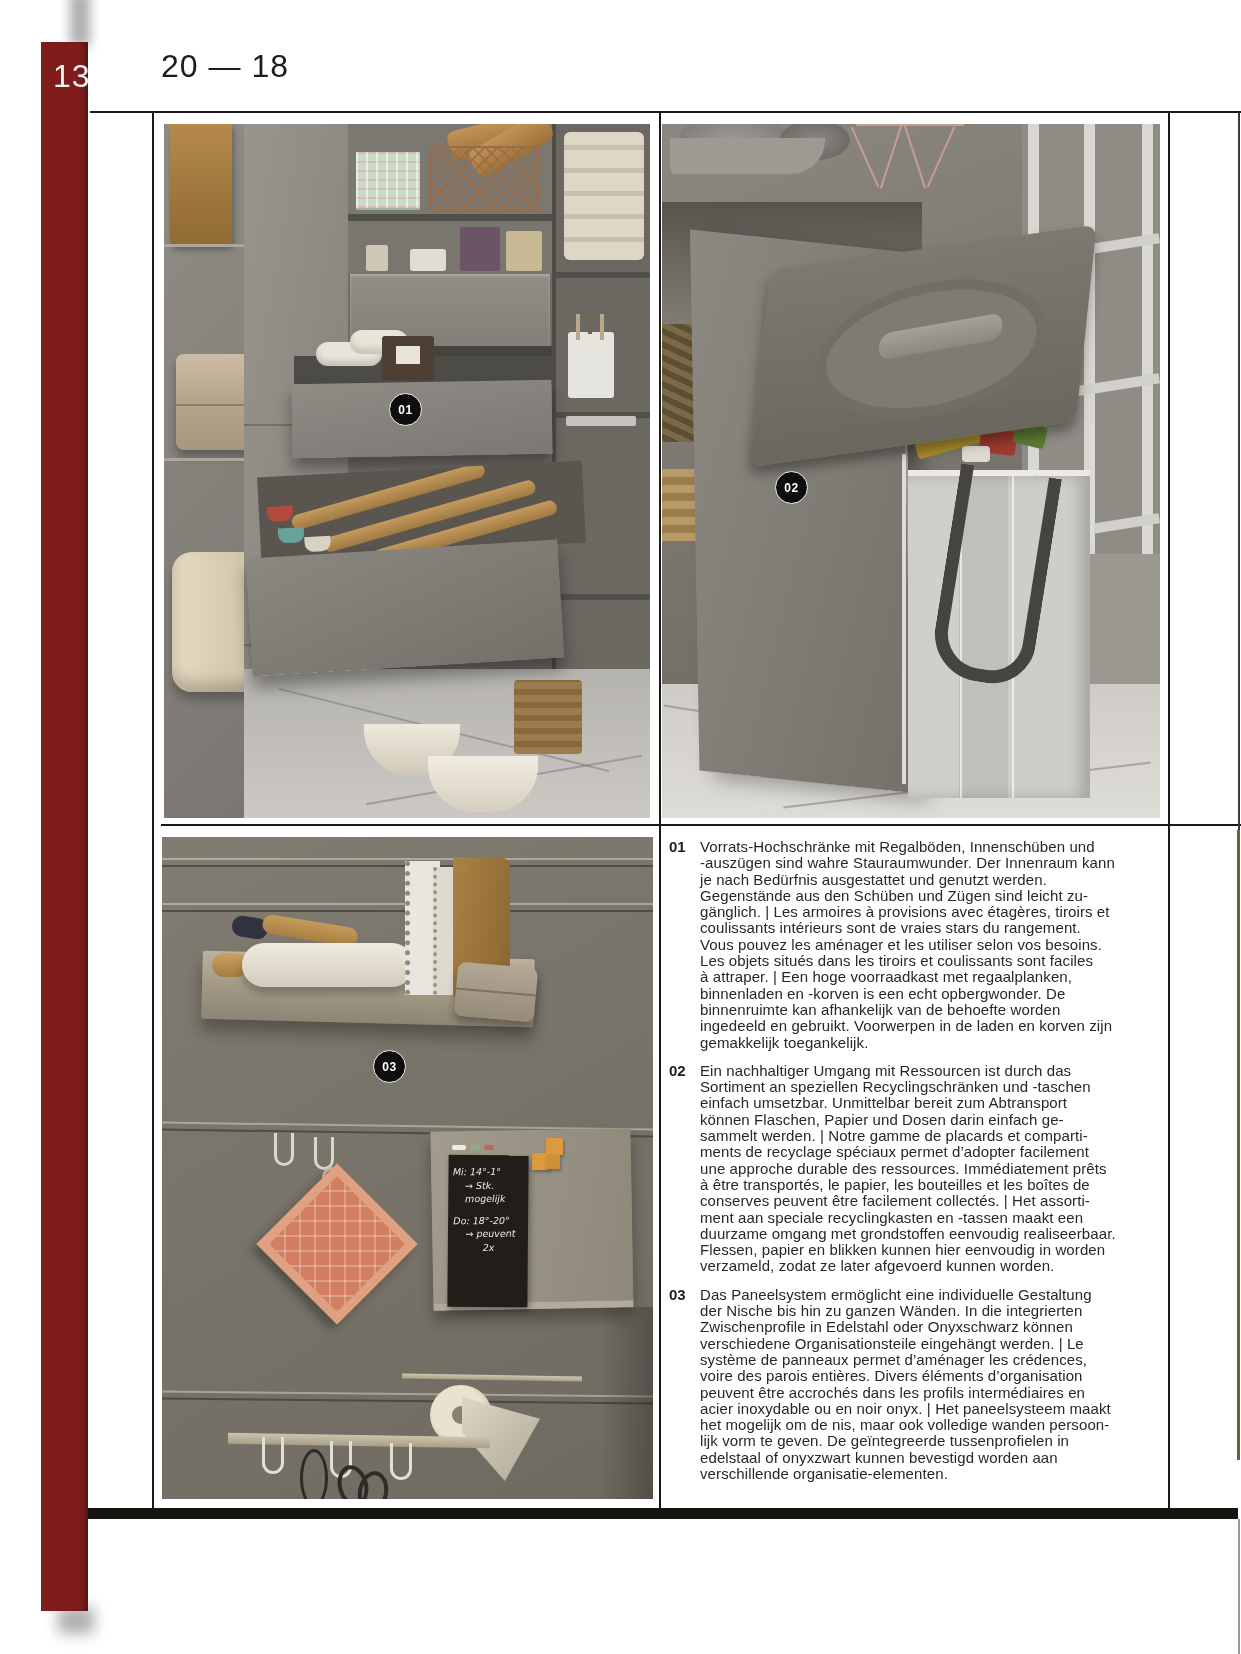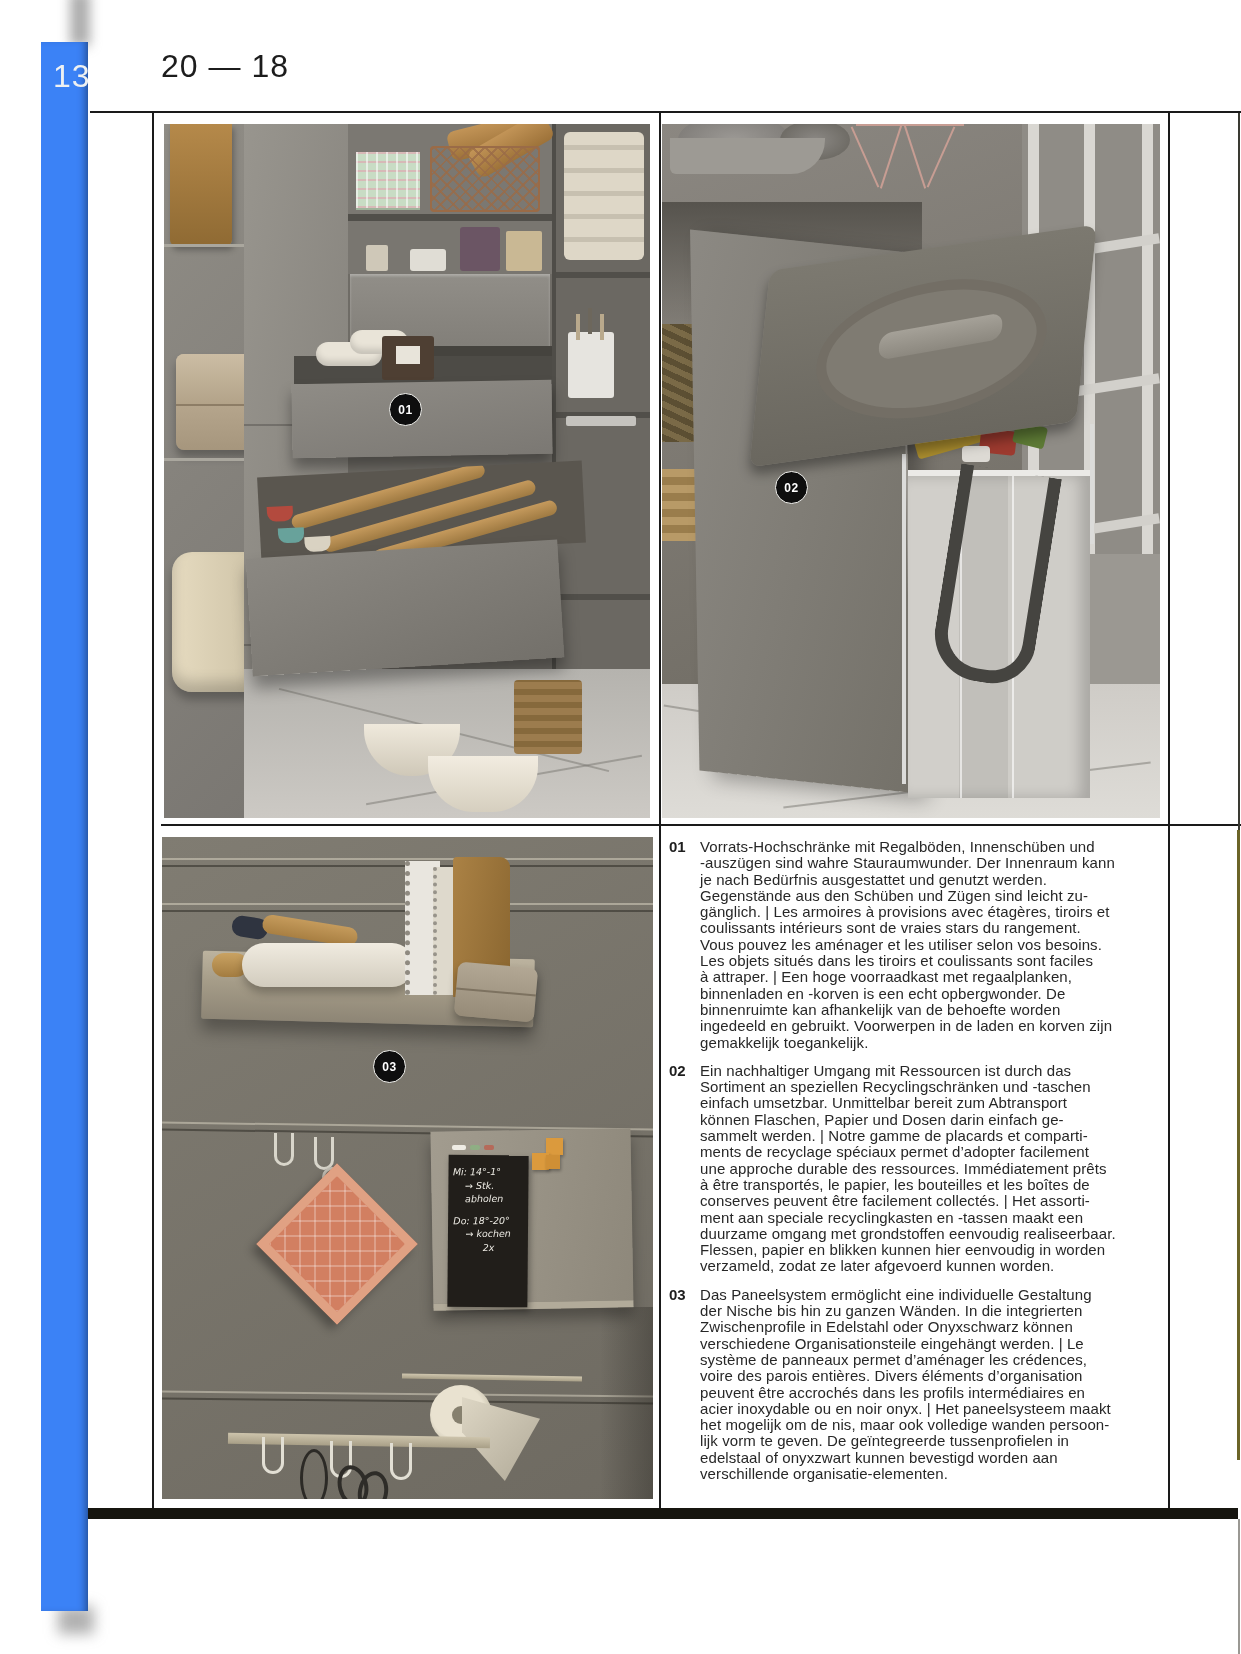--- a/index.html
+++ b/index.html
@@ -2,21 +2,21 @@
 <html><head>
 <meta charset="utf-8">
 <title>Catalog spread 20–21</title>
 <style>
   html,body{margin:0;padding:0;background:#ffffff;}
   .abs{position:absolute;}
   .canvas{position:relative;width:1241px;height:1654px;background:#fff;overflow:hidden;
           font-family:"Liberation Sans", sans-serif;}
 
   
-  .spine{left:41px;top:42px;width:47px;height:1569px;background:#3b82f6;overflow:hidden;
+  .spine{left:41px;top:42px;width:47px;height:1569px;background:#7f1d1d;overflow:hidden;
          box-shadow:inset -7px 0 9px -5px rgba(0,0,0,.45);}
   .spine-number{position:absolute;left:12px;top:16px;font-size:32px;letter-spacing:1px;
                 color:#eef1f2;font-weight:400;}
   .corner-shadow-top{left:70px;top:-8px;width:20px;height:54px;background:rgba(105,105,105,.55);filter:blur(6px);}
   .corner-shadow-bottom{left:58px;top:1606px;width:36px;height:28px;background:rgba(100,100,100,.5);filter:blur(7px);}
 
   .page-range{left:161px;top:48px;font-size:32px;letter-spacing:1px;color:#1c1c1c;}
 
   .rule{background:#1a1a1a;}
   .rule-top{left:90px;top:111px;width:1151px;height:2px;}
@@ -359,23 +359,23 @@
     <div class="abs p3-potloop"></div>
     <div class="abs p3-potholder"></div>
 
     <div class="abs p3-chalkpanel"></div>
     <div class="abs p3-chalkpiece" style="left:290px;width:14px;background:#efece4;"></div>
     <div class="abs p3-chalkpiece" style="left:308px;width:10px;background:#8fae84;"></div>
     <div class="abs p3-chalkpiece" style="left:322px;width:10px;background:#b56a5a;"></div>
     <div class="abs p3-chalkboard">
       <div class="chalk-text">
         <div class="chalk-line">Mi: 14°-1°</div>
-        <div class="chalk-line indent">→ Stk. abholen</div>
+        <div class="chalk-line indent">→ Stk. mogelijk</div>
         <div class="chalk-line" style="margin-top:8px;">Do: 18°-20°</div>
-        <div class="chalk-line indent">→ kochen</div>
+        <div class="chalk-line indent">→ peuvent</div>
         <div class="chalk-line center">2x</div>
       </div>
     </div>
     <div class="abs p3-note" style="left:384px;top:301px;width:17px;height:17px;"></div>
     <div class="abs p3-note" style="left:370px;top:316px;width:17px;height:17px;"></div>
     <div class="abs p3-note" style="left:384px;top:318px;width:14px;height:14px;background:#cf8f35;"></div>
 
     <div class="abs p3-towelrail"></div>
     <div class="abs p3-roll">
       <div class="abs p3-rollcore"></div>

